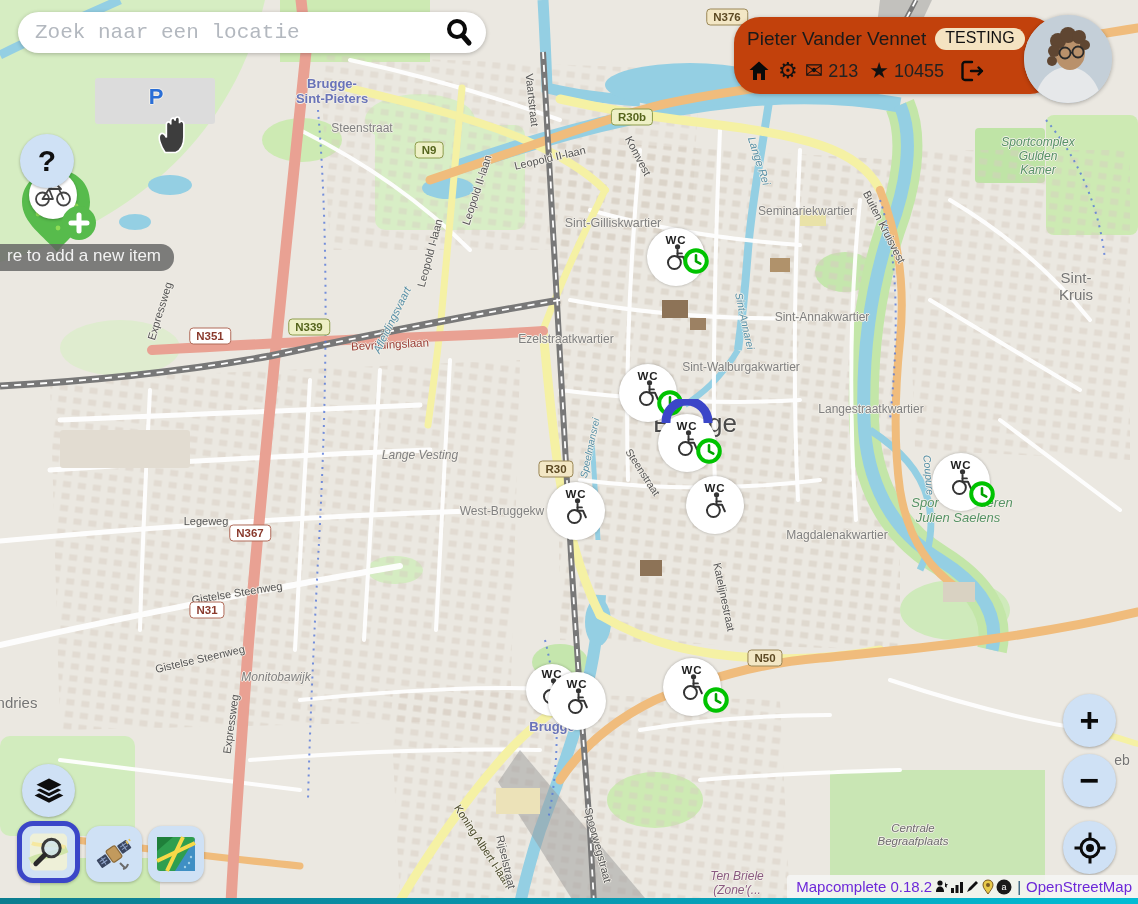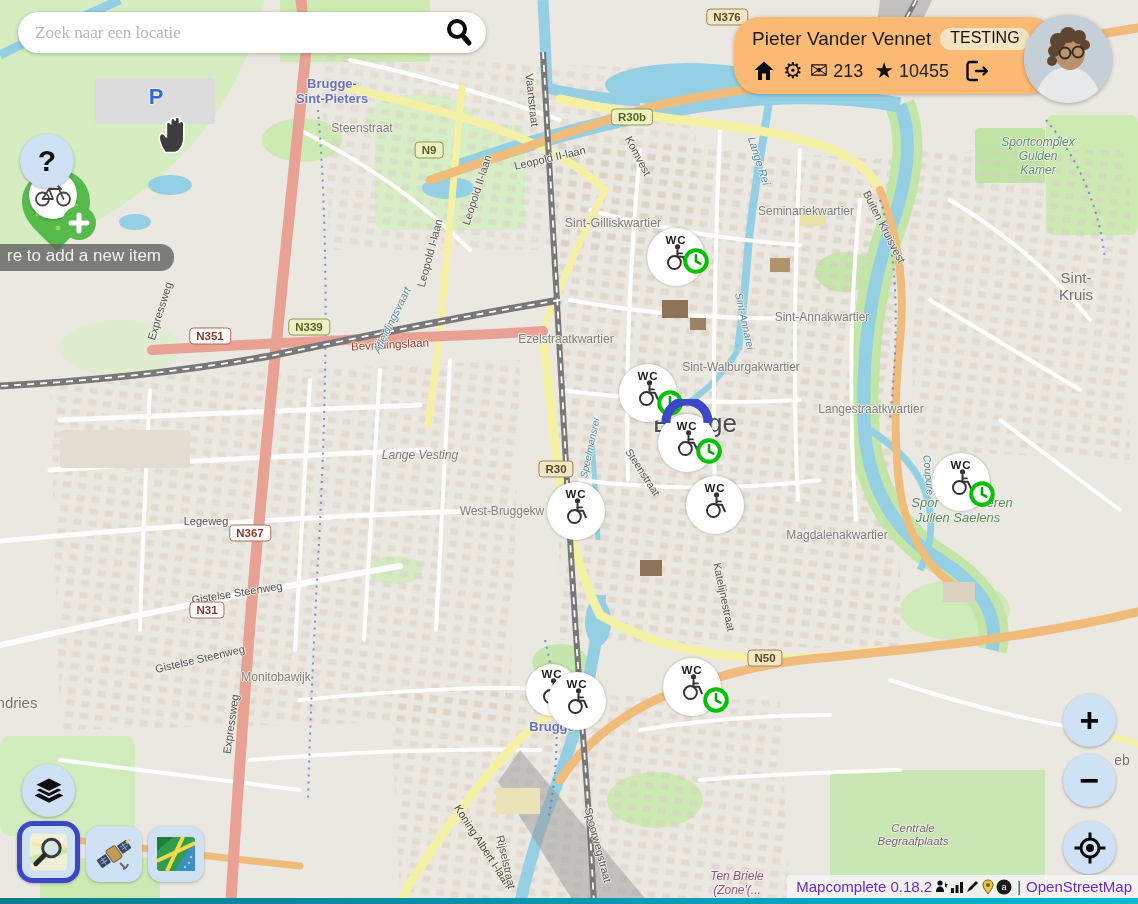--- a/index.html
+++ b/index.html
@@ -42,30 +42,30 @@
   .marker-arc { position:absolute; left:-26px; top:-44px; z-index:29; }
 
   
   .searchbar {
     position:absolute; left:18px; top:12px; width:468px; height:41px;
     background:#fff; border-radius:21px; box-shadow:0 1px 4px rgba(0,0,0,.25);
     display:flex; align-items:center; z-index:100;
   }
   .search-input {
     flex:1; border:none; outline:none; background:transparent;
-    font-family:Liberation Serif, serif; font-size:17px; color:#4d7c0f;
+    font-family:Liberation Mono, monospace; font-size:21px; color:#4d7c0f;
     padding:0 6px 0 17px;
   }
   .search-input::placeholder { color:#b3b8bf; }
   .search-icon { margin-right:10px; cursor:pointer; }
 
   .user-panel {
     position:absolute; left:734px; top:17px; width:322px; height:77px;
-    background:#fdba74; border-radius:26px; box-shadow:0 1px 4px rgba(0,0,0,.25);
-    z-index:100; padding:8px 0 0 18px;
+    background:#c2410c; border-radius:26px; box-shadow:0 1px 4px rgba(0,0,0,.25);
+    z-index:100; padding:8px 0 0 13px;
   }
   .user-row1 { display:flex; align-items:center; gap:9px; height:28px; }
   .user-name { font-size:19px; color:#1a1a1a; }
   .testing-badge { background:#f4e3c1; border-radius:12px; padding:1px 10px 3px; font-size:16px; color:#111; }
   .user-row2 { display:flex; align-items:center; gap:7px; height:32px; margin-top:2px; }
   .user-row2 .glyph { font-size:22px; color:#111; line-height:1; cursor:pointer; }
   .count-text { font-size:18px; color:#222; margin-left:-2px; }
   .avatar {
     position:absolute; left:1024px; top:15px; width:88px; height:88px;
     border-radius:50%; overflow:hidden; z-index:101; box-shadow:0 1px 4px rgba(0,0,0,.3);
@@ -284,21 +284,21 @@
       <div class="map-label" style="left: 806px; top: 212px; font-size: 12px; transform: translate(-50%, -50%);">Seminariekwartier</div>
       <div class="map-label" style="left: 822px; top: 318px; font-size: 12px; transform: translate(-50%, -50%);">Sint-Annakwartier</div>
       <div class="map-label" style="left: 741px; top: 368px; font-size: 12px; transform: translate(-50%, -50%); text-align: right;">Sint-Walburgakwartier</div>
       <div class="map-label" style="left: 871px; top: 410px; font-size: 12px; transform: translate(-50%, -50%);">Langestraatkwartier</div>
       <div class="map-label" style="left: 566px; top: 340px; font-size: 12px; transform: translate(-50%, -50%);">Ezelstraatkwartier</div>
       <div class="map-label" style="left: 1076px; top: 286px; font-size: 15px; color: rgb(117, 117, 117); transform: translate(-50%, -50%);">Sint-Kruis</div>
       <div class="map-label" style="left: 837px; top: 536px; font-size: 12px; transform: translate(-50%, -50%);">Magdalenakwartier</div>
       <div class="map-label" style="left: 502px; top: 512px; font-size: 12px; transform: translate(-50%, -50%);">West-Bruggekw</div>
       <div class="map-label" style="left: 420px; top: 456px; font-size: 12px; font-style: italic; transform: translate(-50%, -50%);">Lange Vesting</div>
       <div class="map-label" style="left: 206px; top: 521px; font-size: 11px; color: rgb(85, 85, 85); transform: translate(-50%, -50%);">Legeweg</div>
-      <div class="map-label" style="left: 276px; top: 678px; font-size: 12px; transform: translate(-50%, -50%);">Monitobawijk</div>
+      <div class="map-label" style="left: 276px; top: 678px; font-size: 12px; font-style: italic; transform: translate(-50%, -50%);">Monitobawijk</div>
       <div class="map-label" style="left: 17px; top: 703px; font-size: 15px; color: rgb(117, 117, 117); transform: translate(-50%, -50%);">ndries</div>
       <div class="map-label" style="left: 925px; top: 503px; font-size: 13px; color: rgb(87, 147, 102); font-style: italic; transform: translate(-50%, -50%);">Spor</div>
       <div class="map-label" style="left: 996px; top: 503px; font-size: 13px; color: rgb(87, 147, 102); font-style: italic; transform: translate(-50%, -50%);">deren</div>
       <div class="map-label" style="left: 958px; top: 518px; font-size: 13px; color: rgb(87, 147, 102); font-style: italic; transform: translate(-50%, -50%);">Julien Saelens</div>
       <div class="map-label" style="left: 913px; top: 835px; font-size: 11.5px; color: rgb(109, 109, 109); font-style: italic; transform: translate(-50%, -50%);">Centrale
 Begraafplaats</div>
       <div class="map-label" style="left: 737px; top: 884px; font-size: 12px; color: rgb(138, 90, 128); font-style: italic; transform: translate(-50%, -50%);">Ten Briele
 (Zone'(...</div>
       <div class="map-label" style="left: 552px; top: 727px; font-size: 13px; color: rgb(106, 116, 184); font-weight: bold; transform: translate(-50%, -50%);">Brugge</div>
       <div class="map-label" style="left: 156px; top: 97px; font-size: 22px; color: rgb(42, 110, 214); font-weight: bold; transform: translate(-50%, -50%);">P</div>

